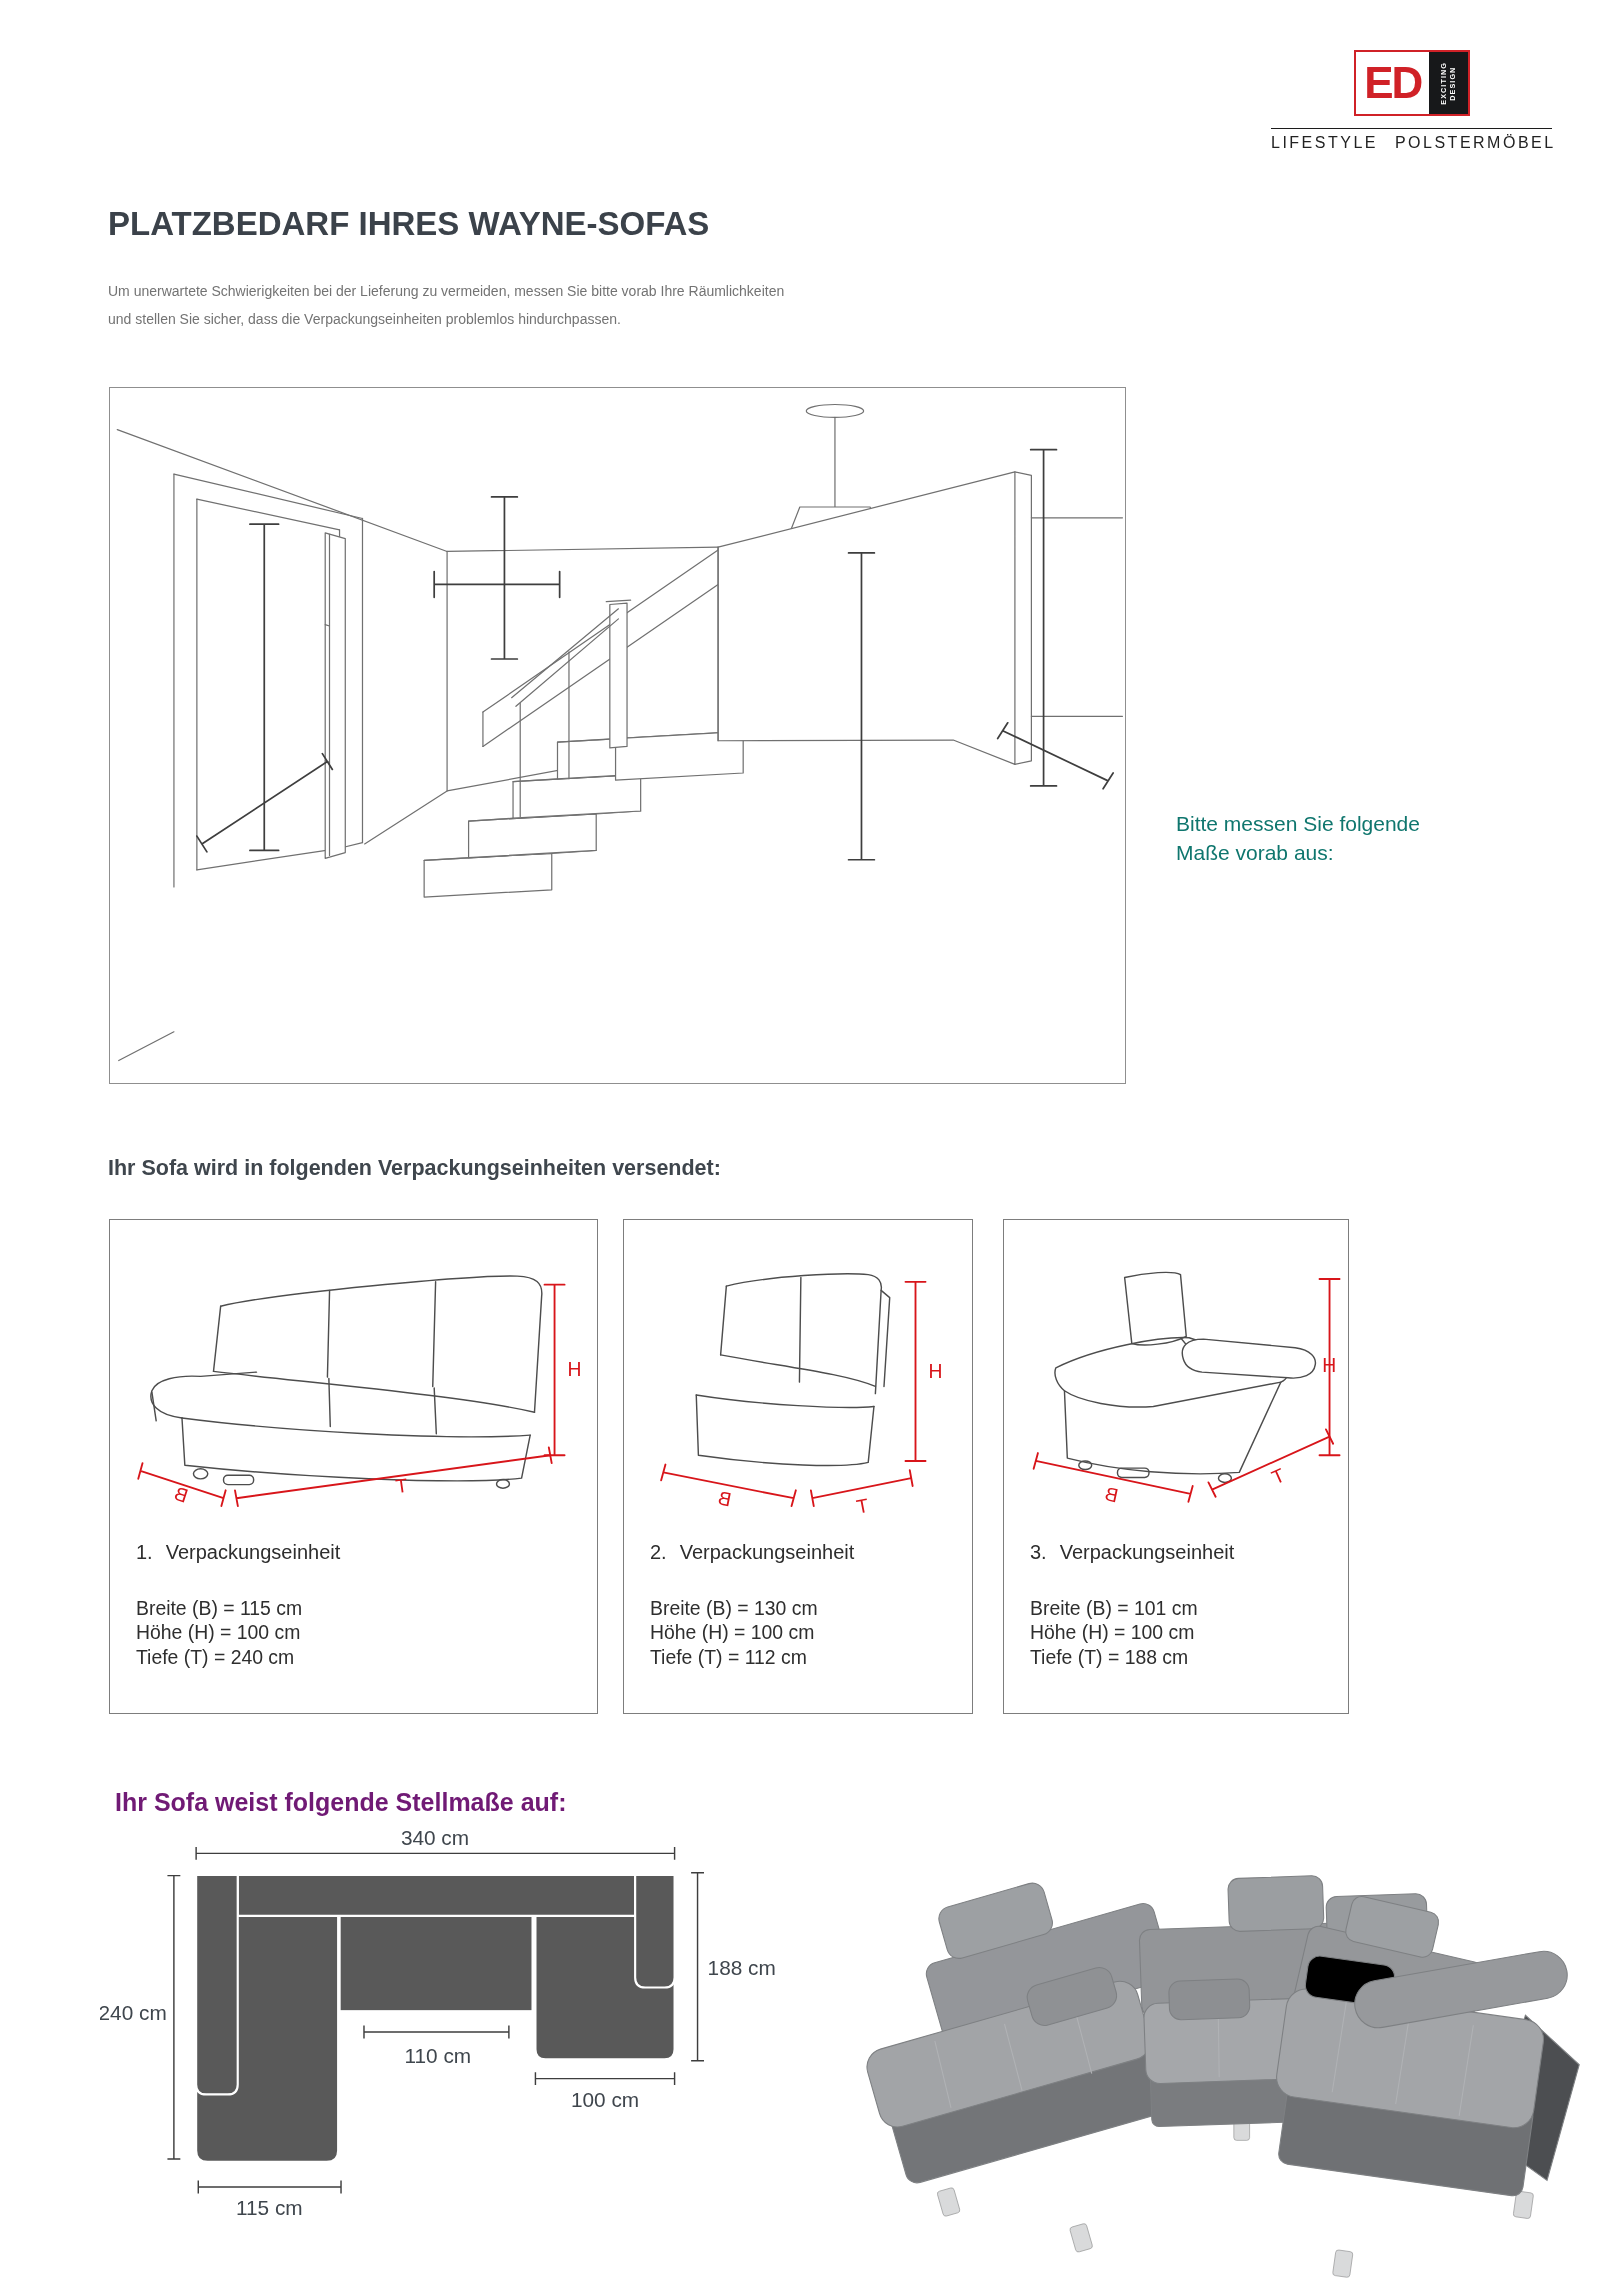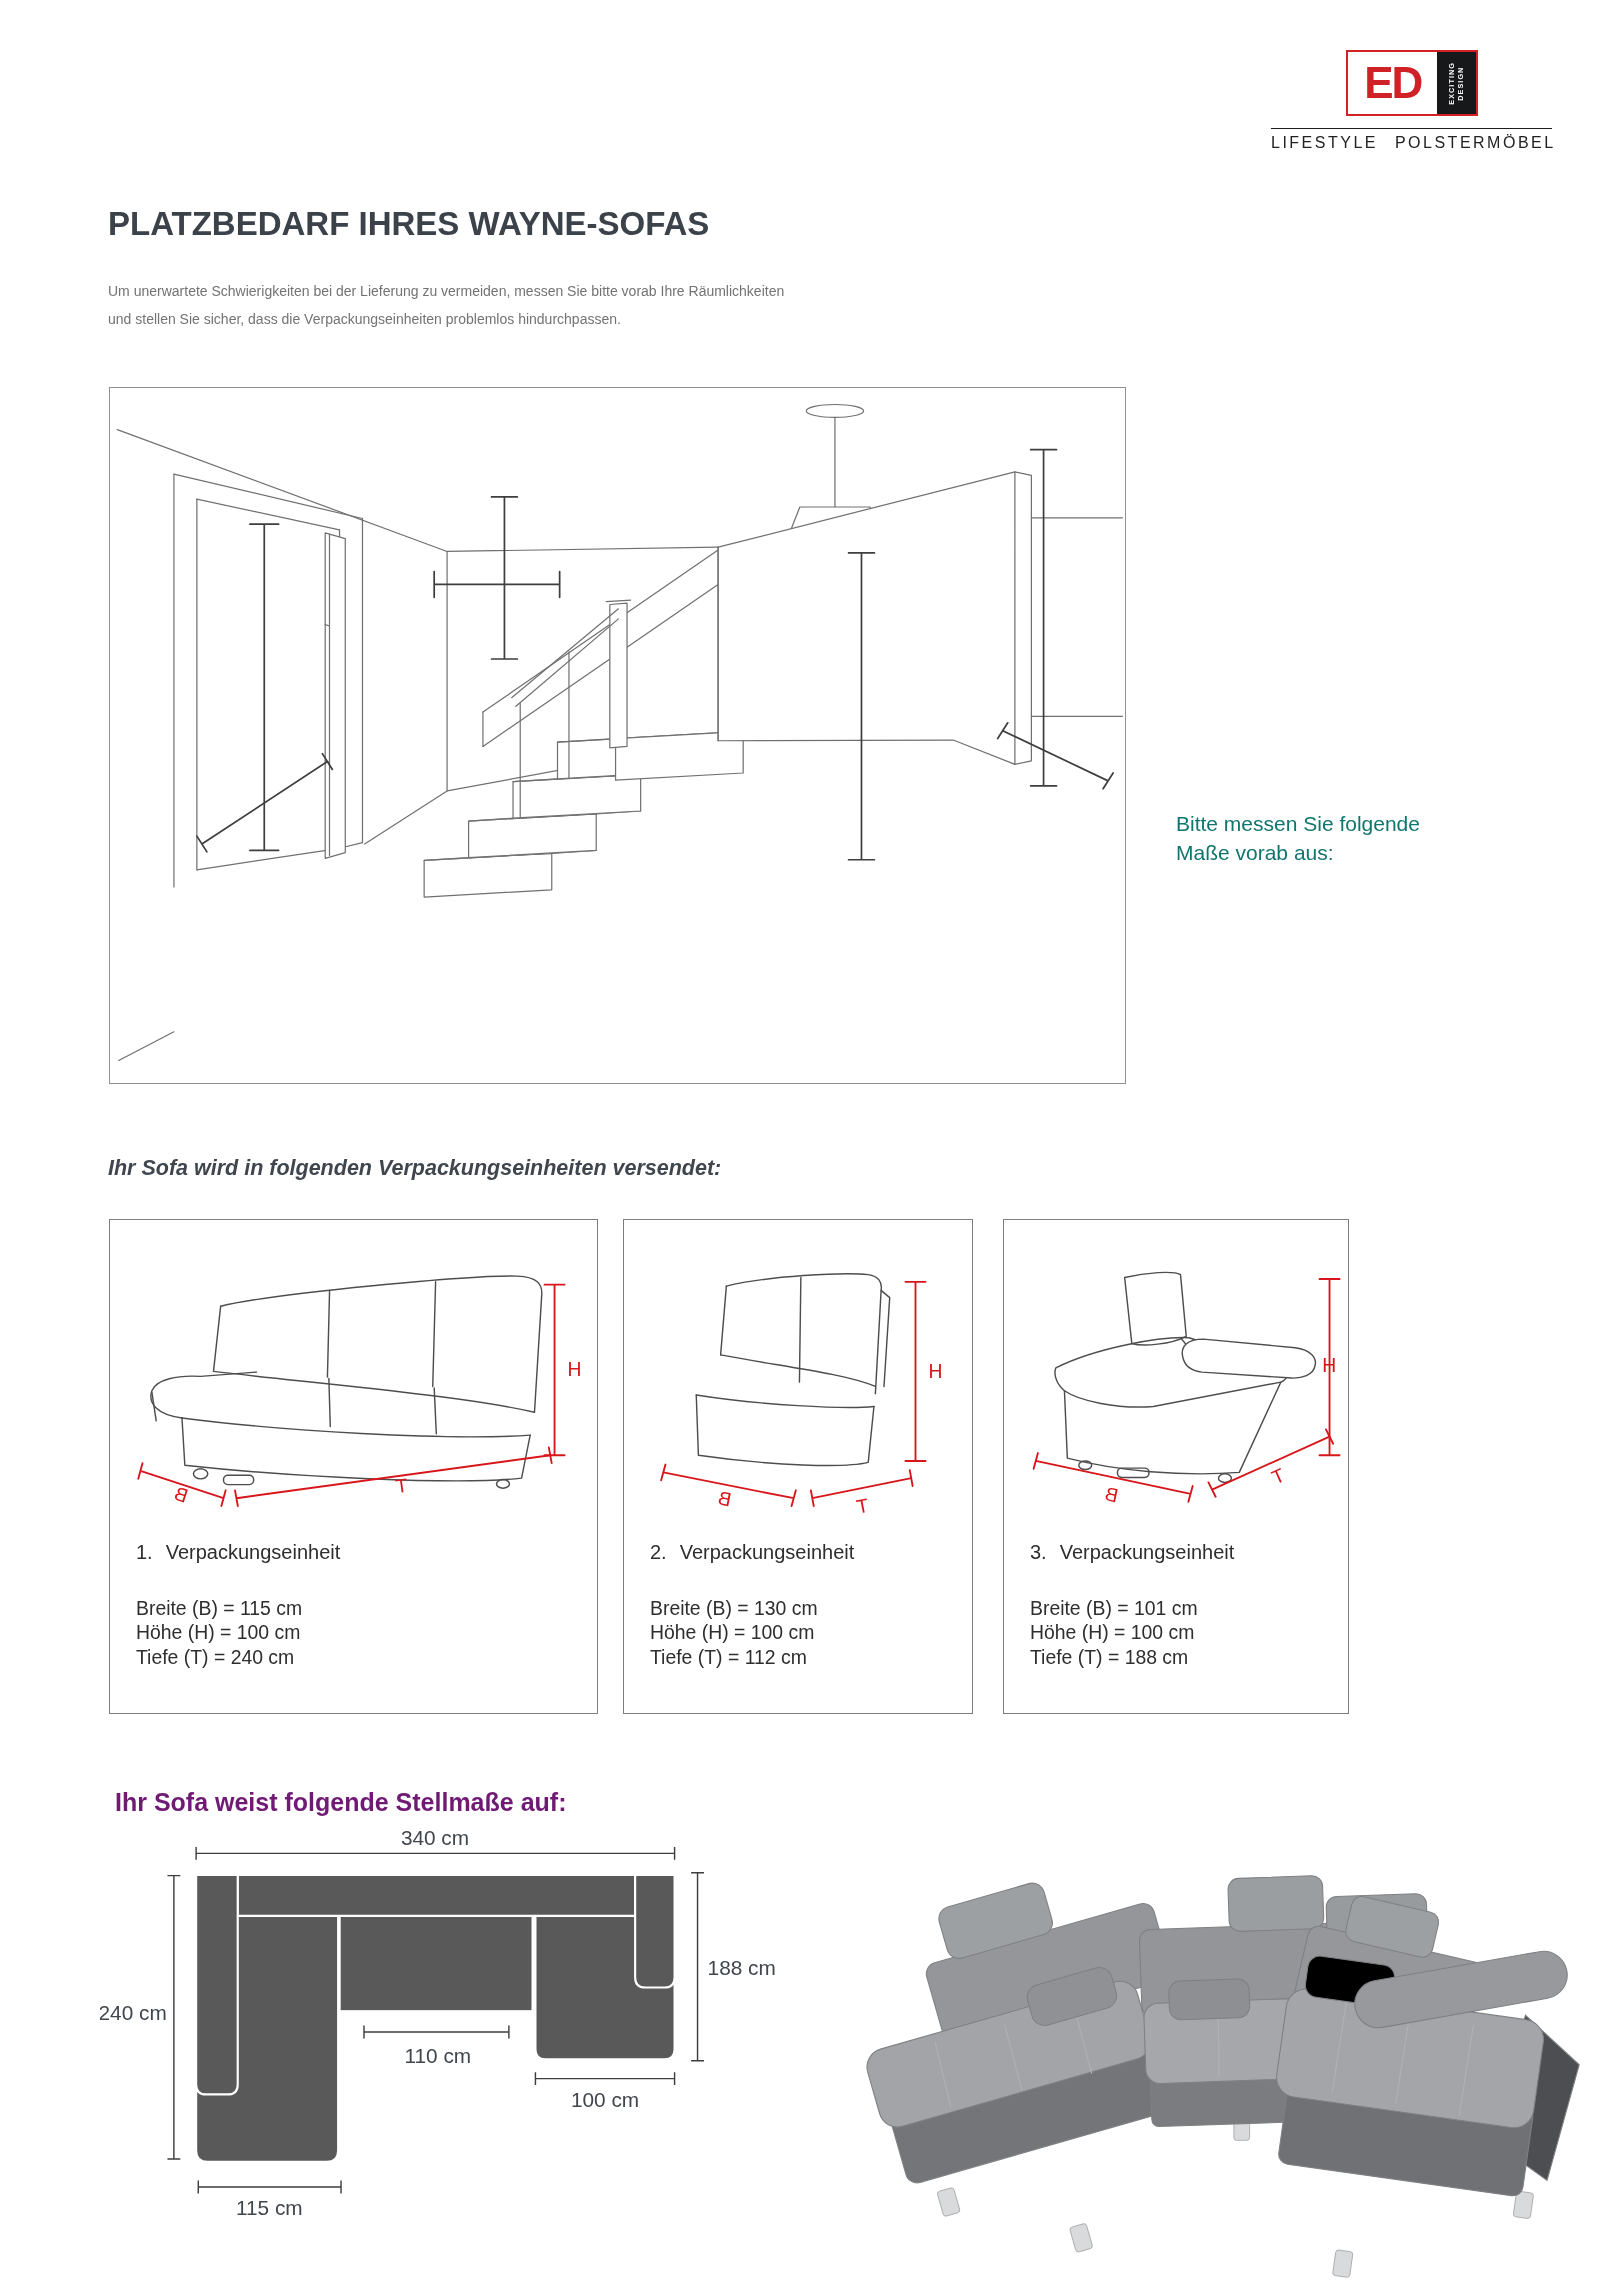--- a/index.html
+++ b/index.html
@@ -1,21 +1,21 @@
 <!DOCTYPE html>
 <html style="font-size:11.5px"><head>
 <meta charset="utf-8">
 <style>
   html,body{margin:0;padding:0;background:#ffffff;}
   #page{position:relative;width:1623px;height:2295px;background:#fff;overflow:hidden;
         font-family:"Liberation Sans","DejaVu Sans",sans-serif;color:#3f464d;}
   .abs{position:absolute;}
   
   #logo-wrap{left:1271px;top:50px;width:281px;}
-  #logo-box{width:132px;height:66px;margin:0 auto;border:2.9px solid #d02127;background:#fff;
+  #logo-box{width:116px;height:66px;margin:0 auto;border:2.9px solid #d02127;background:#fff;
             display:flex;box-sizing:border-box;justify-content:center;}
   #logo-ed{flex:1;display:flex;align-items:center;justify-content:center;
            font-size:44px;font-weight:800;letter-spacing:-2.2px;color:#d02127;padding-left:1.4px;}
   #logo-black{width:39px;background:#17181a;display:flex;align-items:center;justify-content:center;}
   #logo-black .vtxt{writing-mode:vertical-rl;transform:rotate(180deg);color:#fff;
           font-size:7.2px;font-weight:700;letter-spacing:1.1px;line-height:1.25;text-align:center;}
   #logo-rule{margin-top:11.5px;border-top:1.4px solid #1c1c1c;height:0;width:100%;}
   #logo-tagline{margin-top:5.7px;text-align:left;font-size:16px;letter-spacing:2.5px;
                 word-spacing:10px;color:#222;font-weight:500;white-space:nowrap;}
   
@@ -23,21 +23,21 @@
   #intro{left:108px;top:277px;width:1363px;font-size:14px;line-height:28px;color:#737373;}
   
   #room-fig{left:109px;top:387px;width:1017px;height:697px;border:1.4px solid #8f8f8f;box-sizing:border-box;background:#fff;}
   
   #measure-note{left:1176px;top:809px;width:343px;font-size:21px;line-height:29px;color:#0f766e;}
   #measure-note .mn-head{margin-bottom:32px;width:301px;}
   #measure-note ul{list-style:none;margin:0;padding:0;}
   #measure-note li{position:relative;padding-left:52px;margin-bottom:12.2px;width:287px;}
   #measure-note li::before{content:"\2022";position:absolute;left:2.9px;top:0;color:#3f464d;}
   
-  #pack-head{left:108px;top:1156px;font-size:21.5px;font-weight:700;color:#3f464d;font-style:italic;}
+  #pack-head{left:108px;top:1156px;font-size:21.5px;font-weight:700;color:#3f464d;}
   .unit-card{top:1219px;height:495px;border:1.4px solid #7d7d7d;box-sizing:border-box;background:#fff;}
   #unit-1{left:109px;width:489px;}
   #unit-2{left:623px;width:350px;}
   #unit-3{left:1003px;width:346px;}
   .unit-fig{position:absolute;left:5.7px;top:26px;right:5.7px;}
   .unit-name{position:absolute;left:26px;top:321px;font-size:20px;color:#2e2e2e;display:flex;gap:13px;}
   .unit-dims{position:absolute;left:26px;top:376px;font-size:19.4px;line-height:24.4px;color:#2e2e2e;}
   
   #foot-head{left:115px;top:1788px;font-size:25px;font-weight:700;color:#701a75;}
   #footprint{left:100px;top:1826px;}

